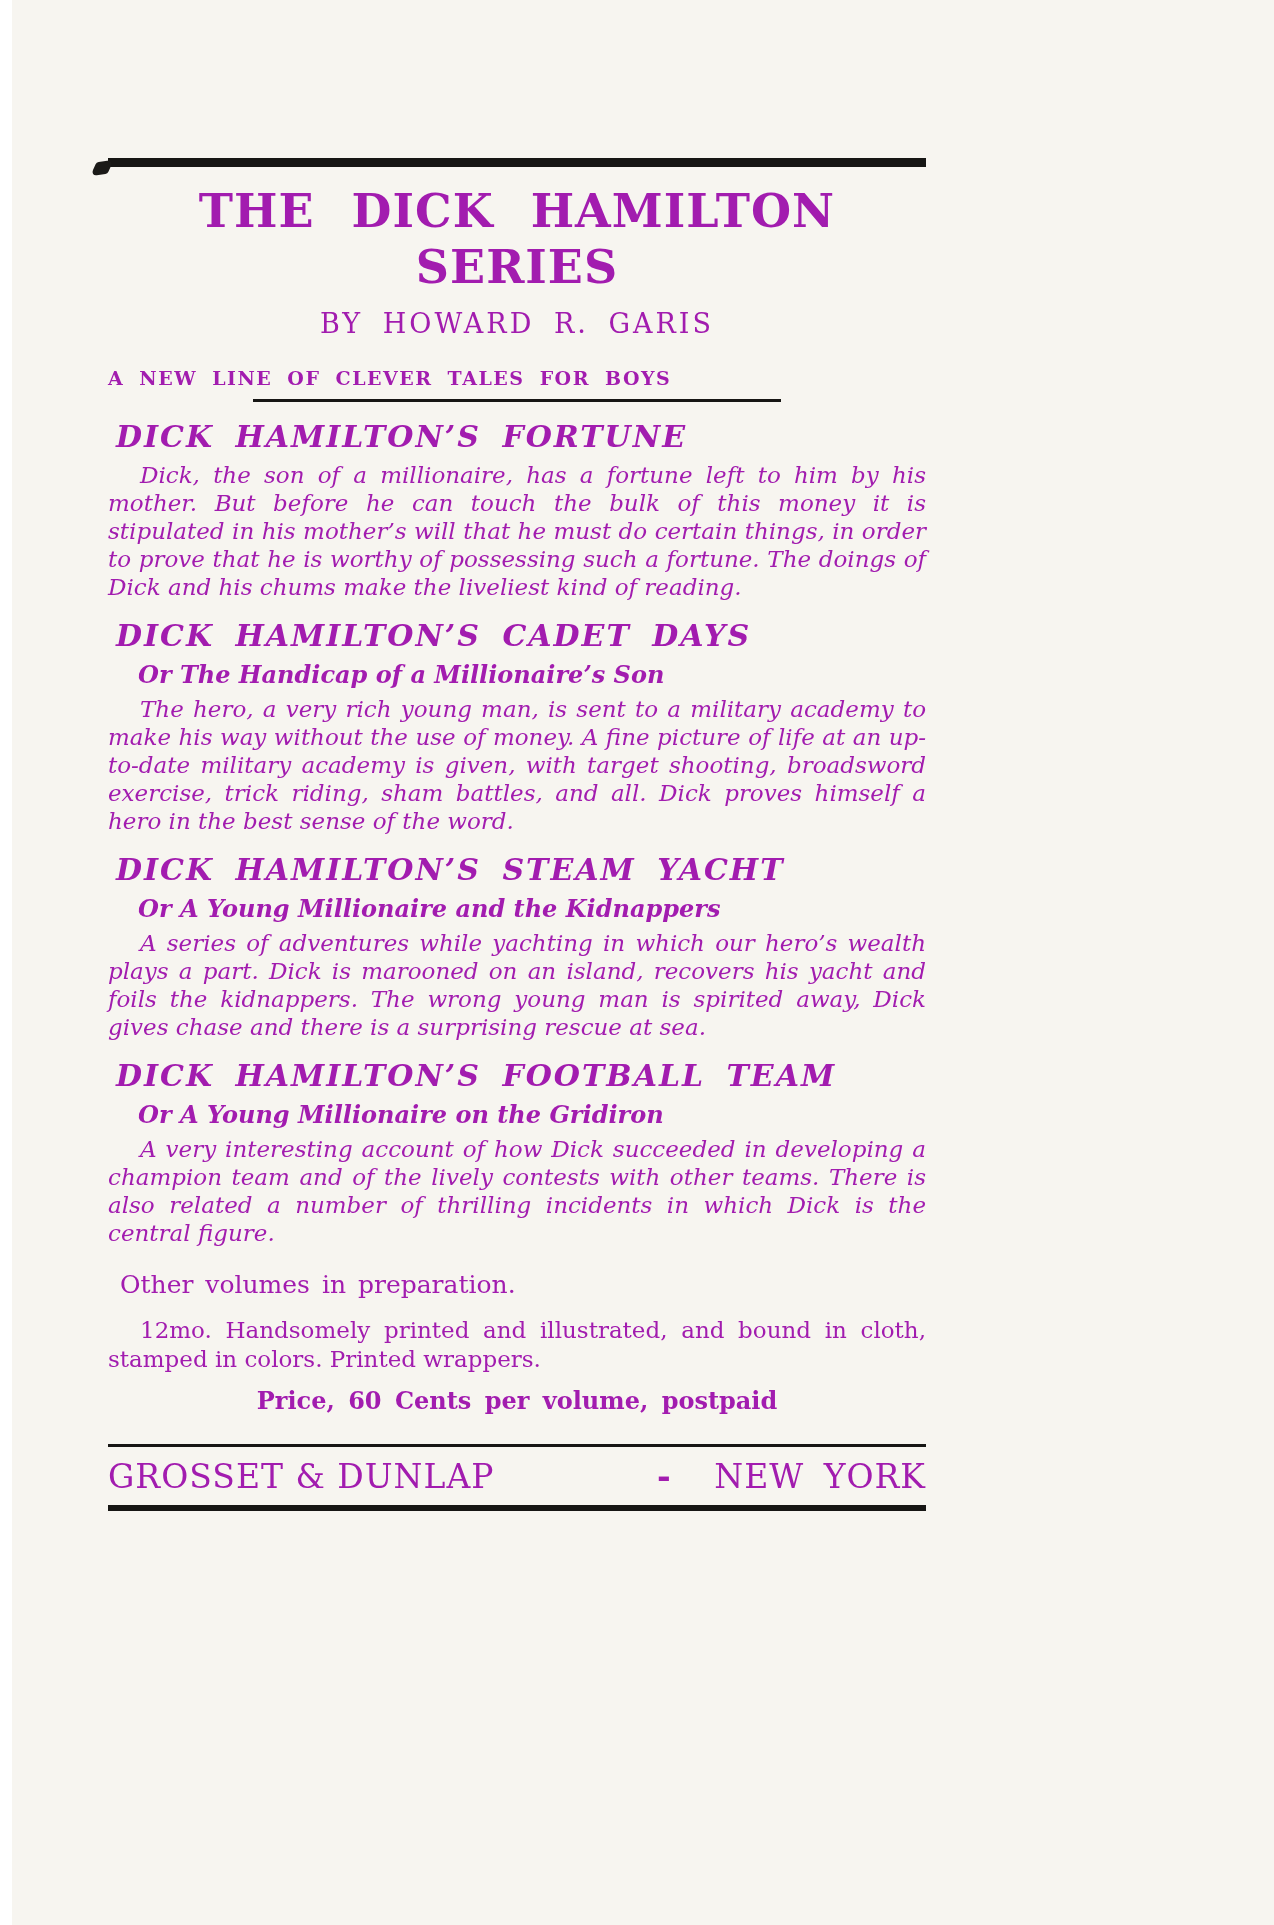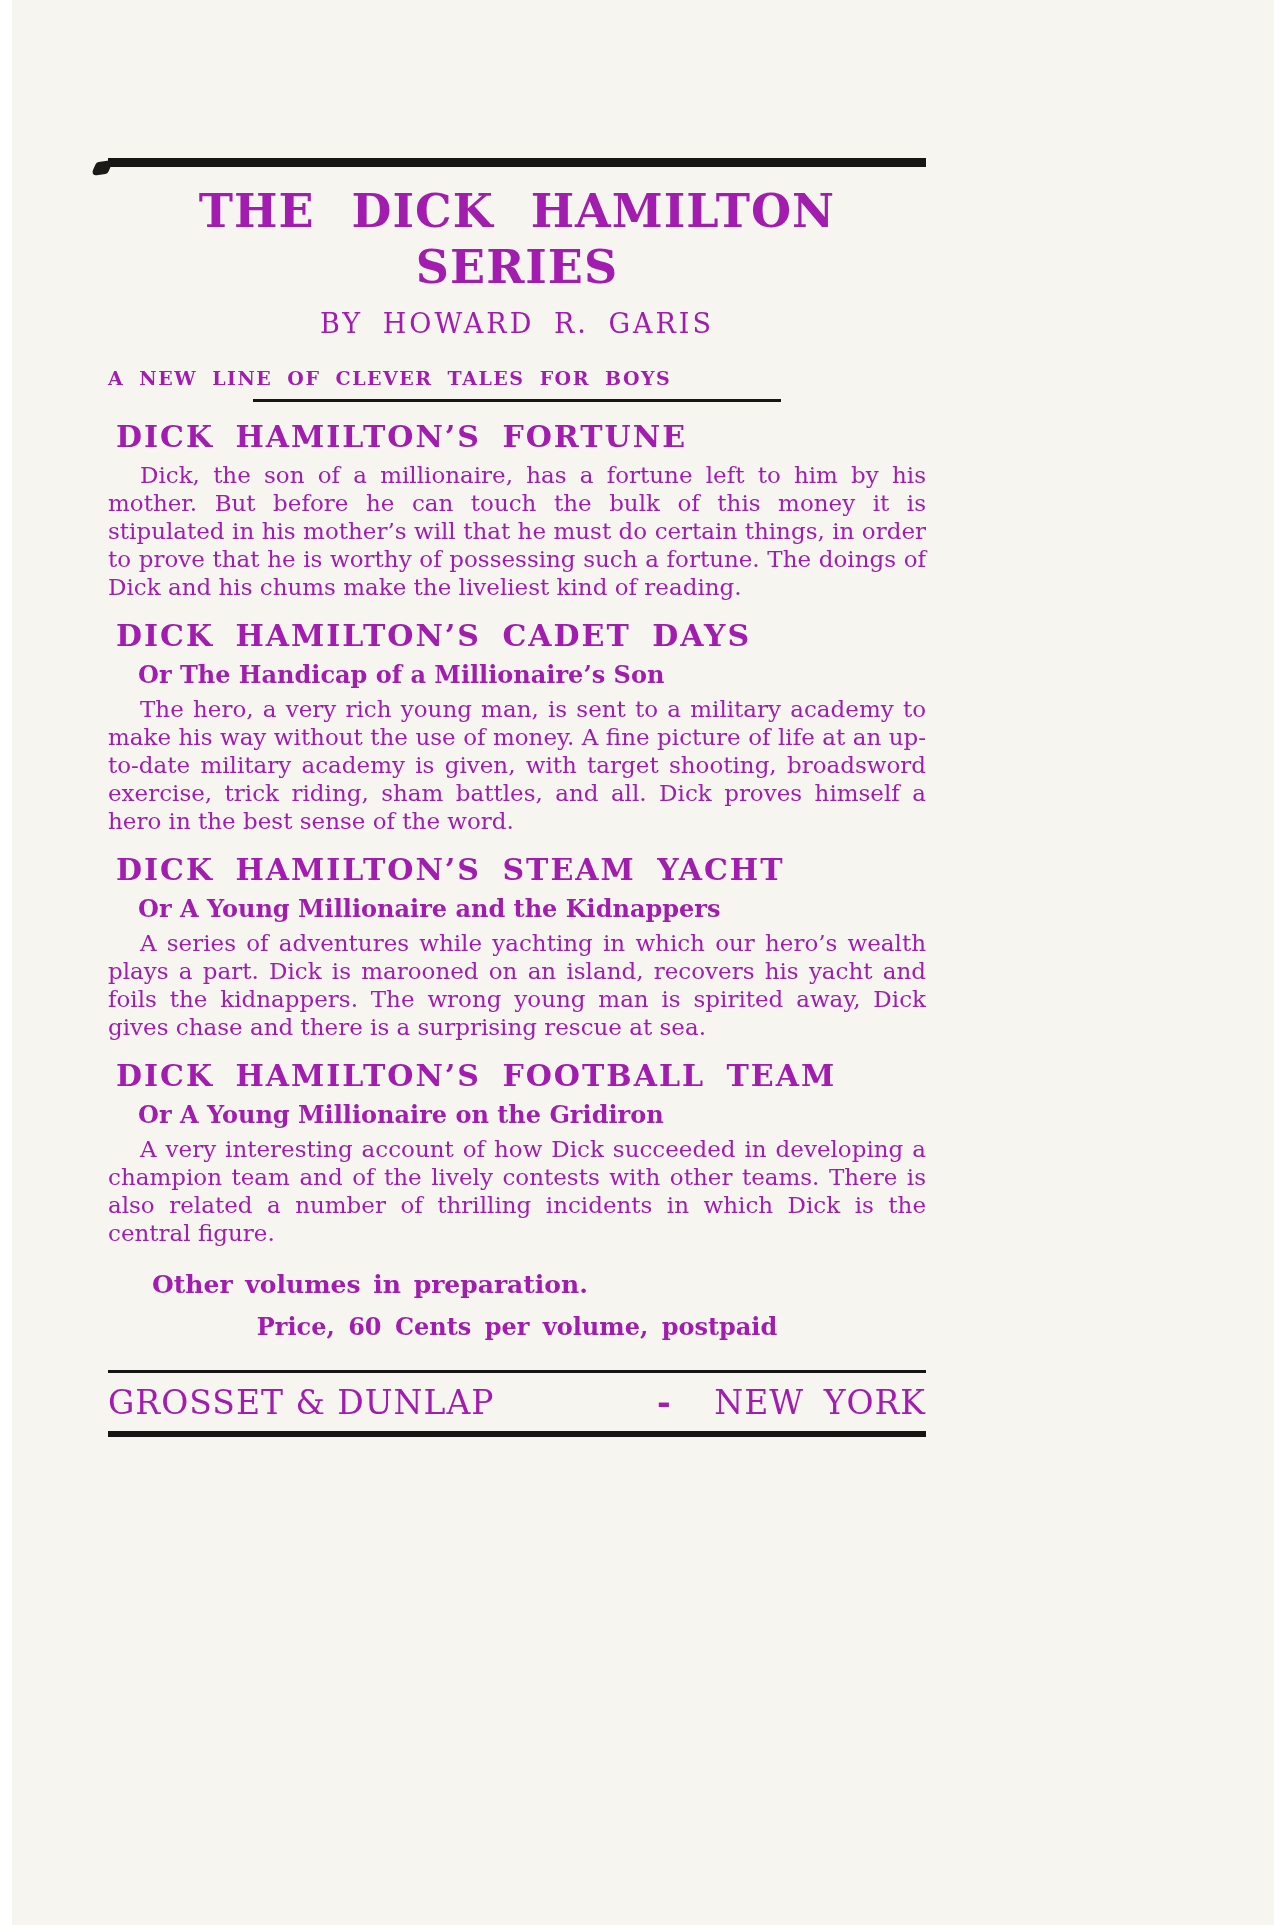--- a/index.html
+++ b/index.html
@@ -68,21 +68,21 @@
     font-weight: bold;
     letter-spacing: 1.5px;
     word-spacing: 7px;
   }
   .tagline-rule {
     width: 528px;
     height: 3px;
     margin: 9px auto 0 auto;
     background: #171614;
   }
-  .book { margin-top: 16px; }
+  .book { margin-top: 16px; font-style: italic; }
   .book-heading {
     margin: 17px 0 0 8px;
     font-size: 30px;
     line-height: 36px;
     font-weight: bold;
     letter-spacing: 2px;
     word-spacing: 9px;
   }
   .book-subtitle {
     margin: 6px 0 0 30px;
@@ -91,24 +91,24 @@
     font-weight: bold;
   }
   .book-desc {
     margin: 6px 0 0 0;
     font-size: 23px;
     line-height: 28px;
     text-align: justify;
     text-indent: 32px;
   }
   .other-volumes {
-    margin: 22px 0 0 44px;
+    margin: 22px 0 0 12px;
     font-size: 25px;
     line-height: 31px;
-    font-weight: bold;
+    font-weight: normal;
     word-spacing: 4px;
   }
   .format-note {
     margin: 16px 0 0 0;
     font-size: 23px;
     line-height: 29px;
     text-align: justify;
     text-indent: 32px;
   }
   .price-line {
@@ -176,20 +176,21 @@
     </div>
 
     <div class="book">
       <h2 class="book-heading">DICK HAMILTON’S FOOTBALL TEAM</h2>
       <div class="book-subtitle">Or A Young Millionaire on the Gridiron</div>
       <p class="book-desc">A very interesting account of how Dick succeeded in developing a champion team and of the lively contests with other teams. There is also related a number of thrilling incidents in which Dick is the central figure.</p>
     </div>
 
     <div class="other-volumes">Other volumes in preparation.</div>
 
+    <p class="format-note">12mo. Handsomely printed and illustrated, and bound in cloth, stamped in colors. Printed wrappers.</p>
 
     <div class="price-line">Price, 60 Cents per volume, postpaid</div>
 
     <div class="pre-footer-rule"></div>
 
     <div class="footer-row">
       <span class="footer-publisher">GROSSET &amp; DUNLAP</span>
       <span class="footer-sep">-</span>
       <span class="footer-city">NEW YORK</span>
     </div>

